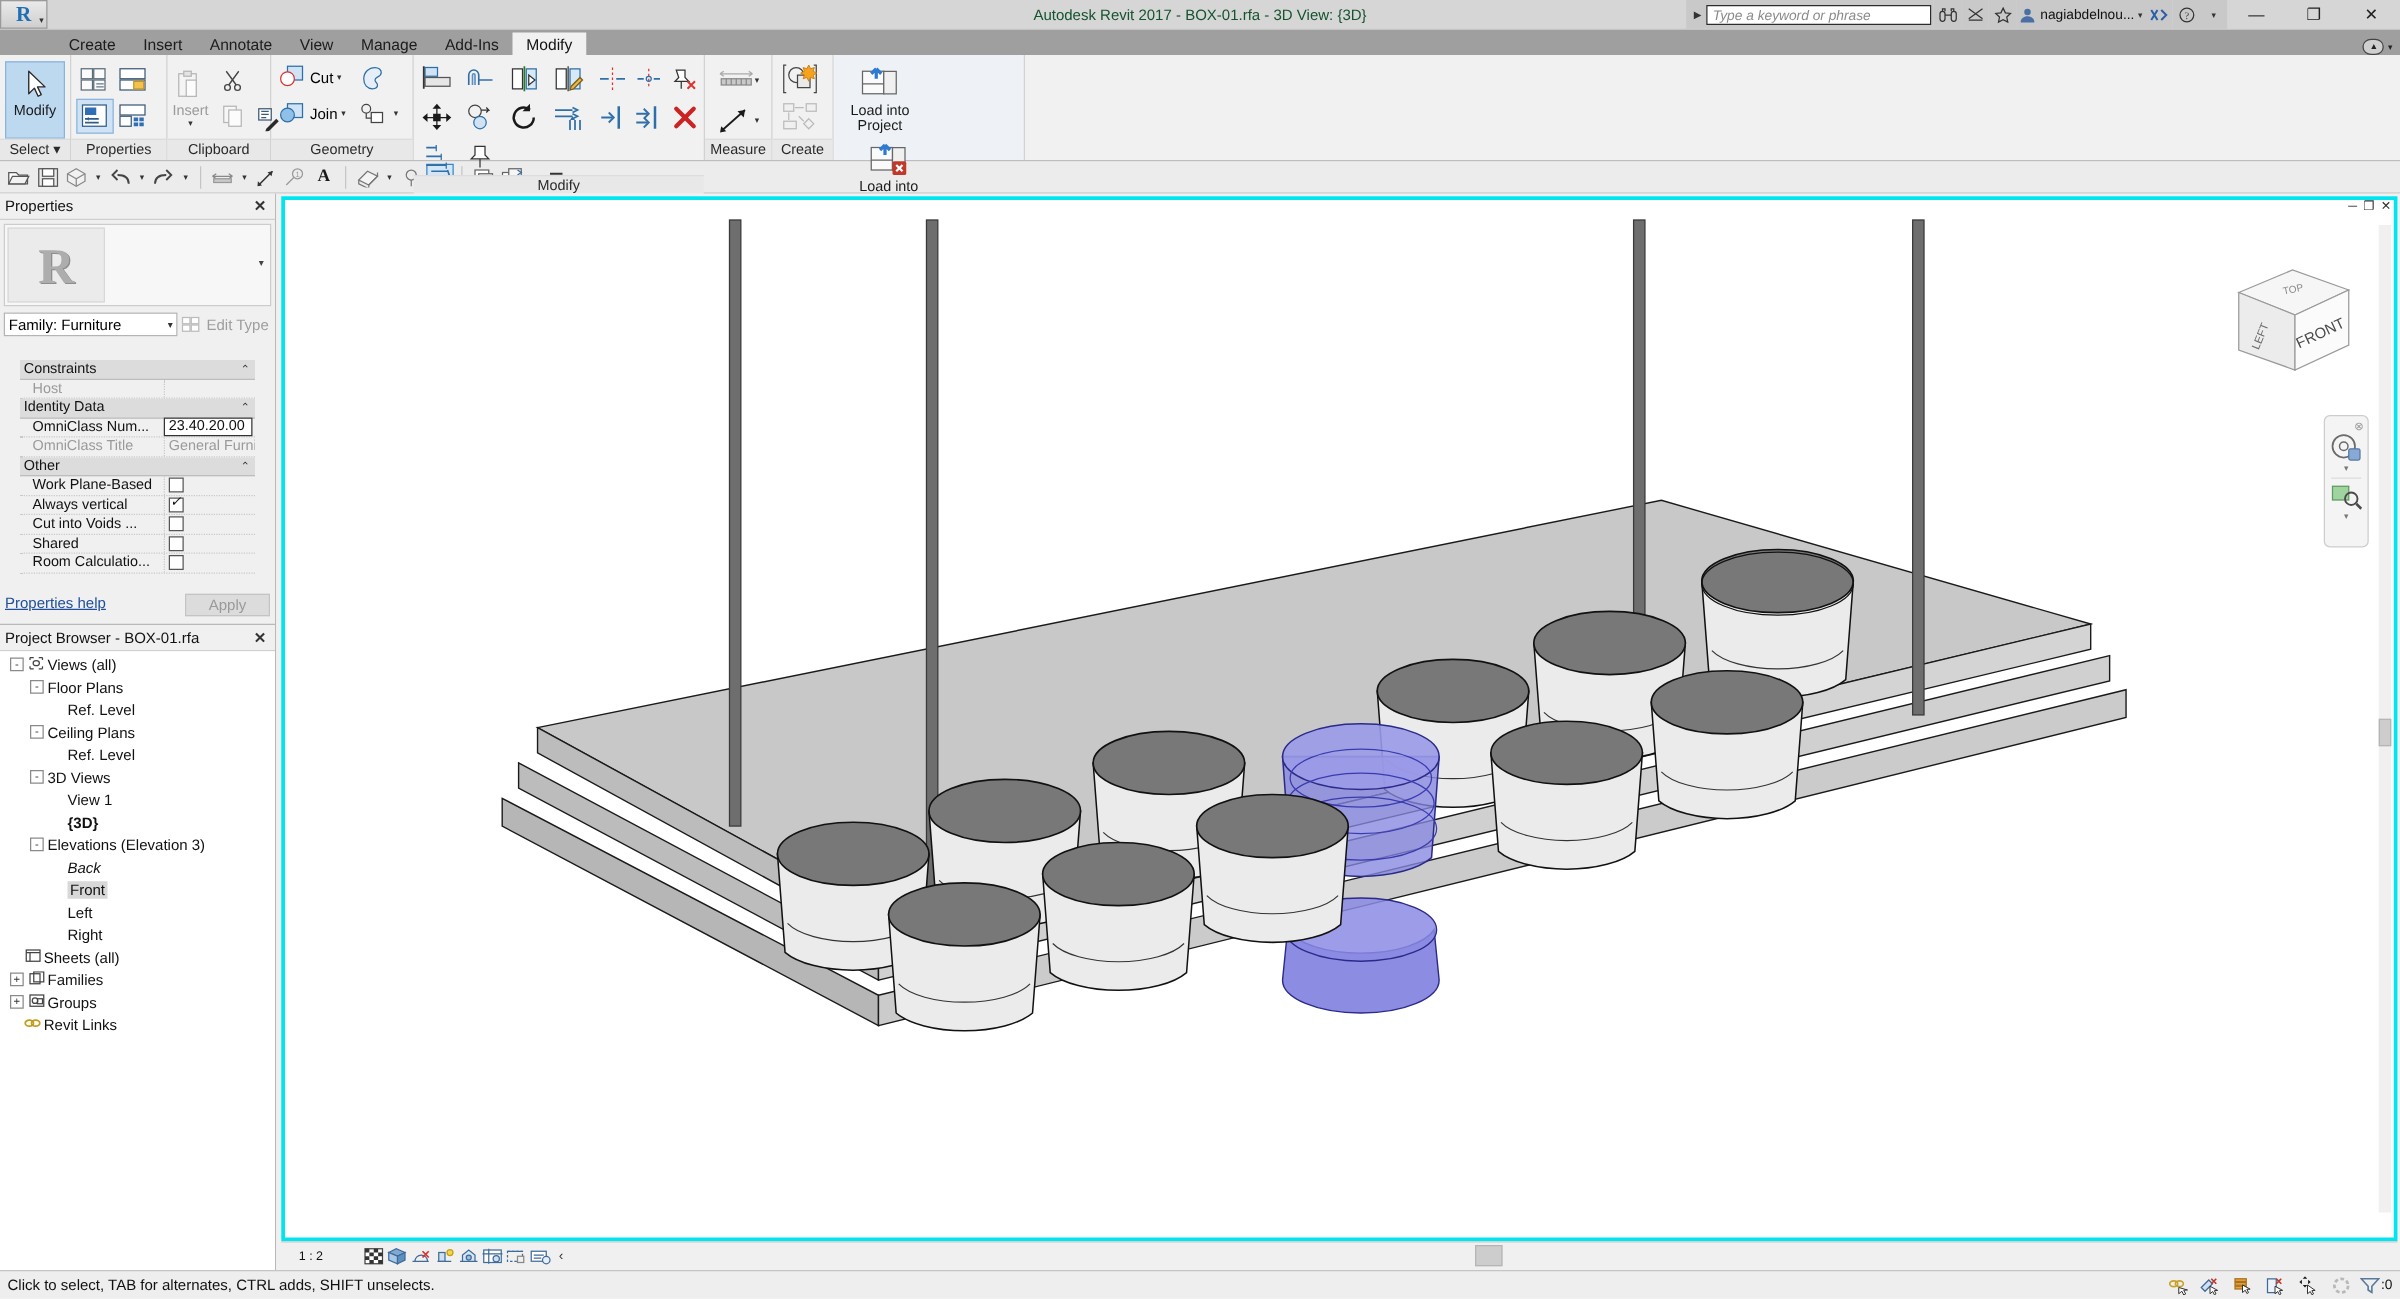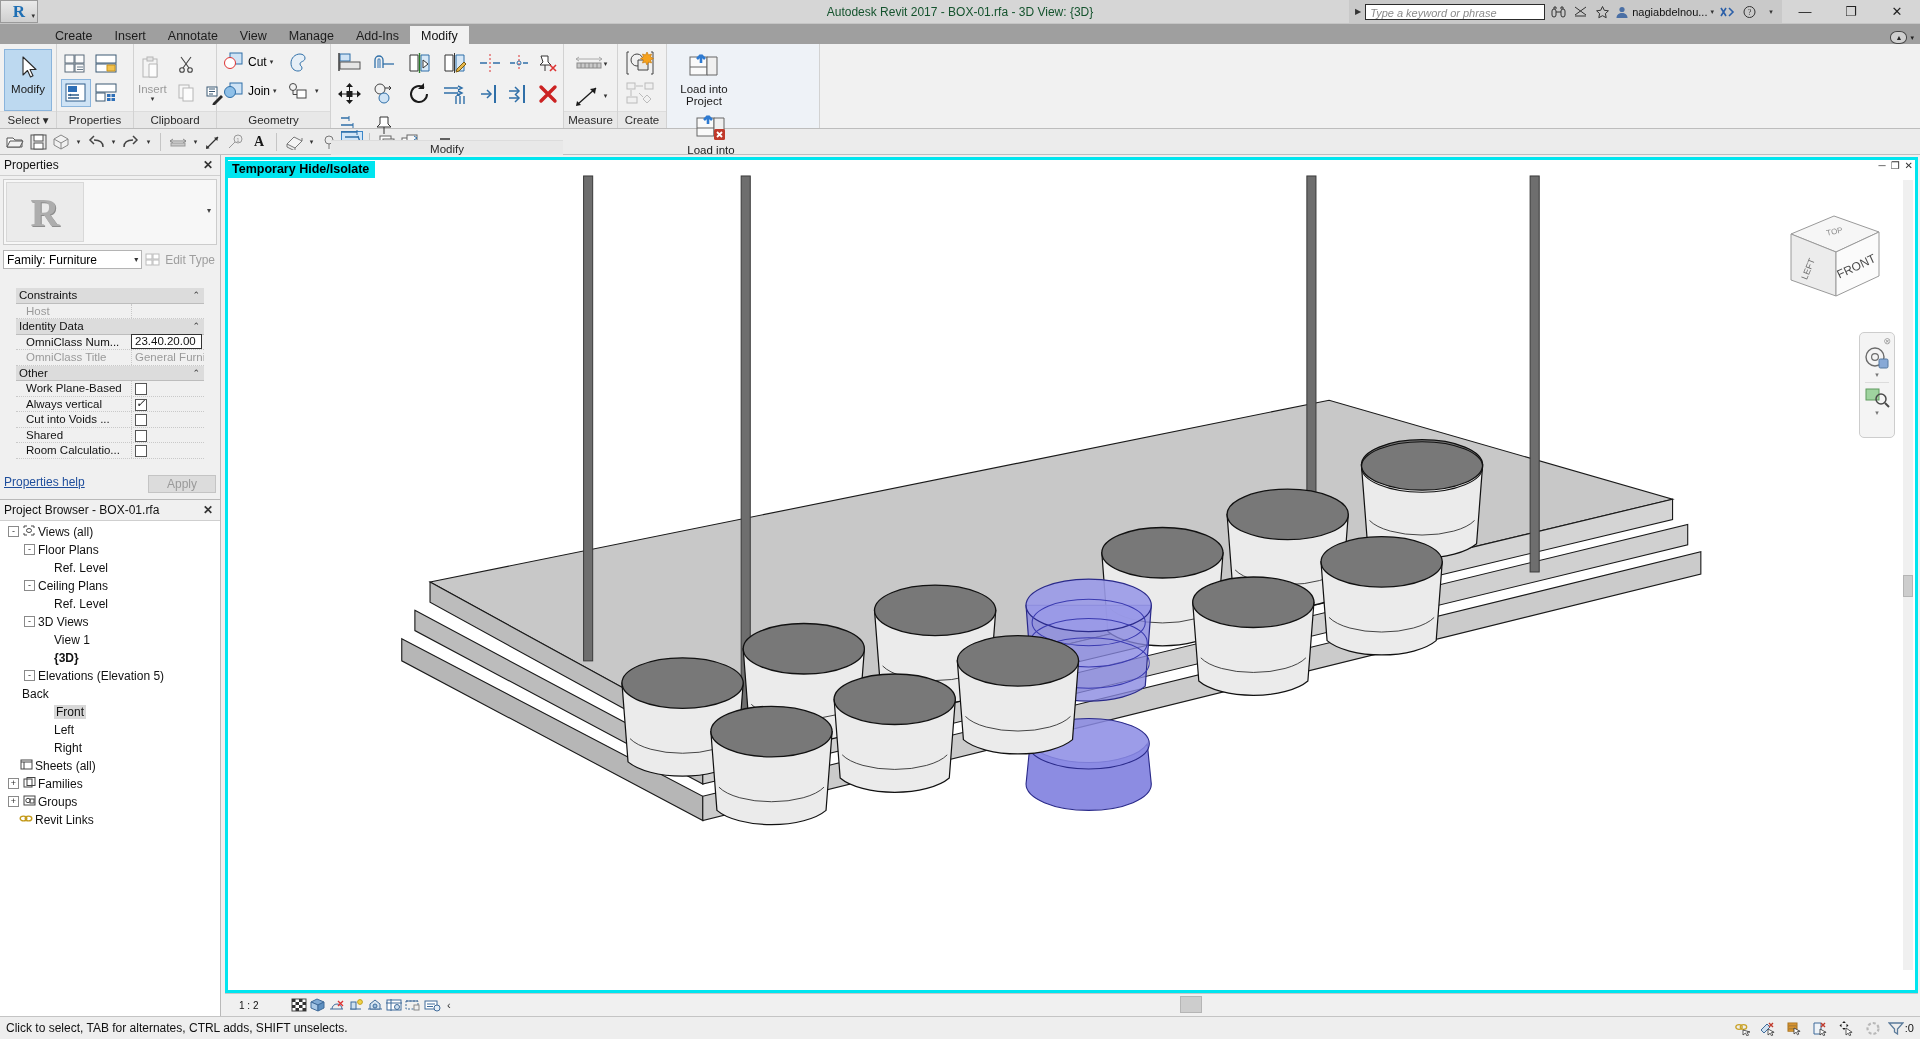--- a/index.html
+++ b/index.html
@@ -890,23 +890,23 @@
           </div>
           <div class="tnode" style="padding-left:54px;">
             <span class="tlabel">View 1</span>
           </div>
           <div class="tnode" style="padding-left:54px;">
             <span class="tlabel bold">{3D}</span>
           </div>
 
           <div class="tnode" style="padding-left:24px;">
             <span class="tog">-</span>
-            <span class="tlabel">Elevations (Elevation 5)</span>
-          </div>
-          <div class="tnode" style="padding-left:22px;">
+            <span class="tlabel">Elevations (Elevation 3)</span>
+          </div>
+          <div class="tnode" style="padding-left:54px;font-style:italic;">
             <span class="tlabel">Back</span>
           </div>
           <div class="tnode" style="padding-left:54px;">
             <span class="tlabel hl">Front</span>
           </div>
           <div class="tnode" style="padding-left:54px;">
             <span class="tlabel">Left</span>
           </div>
           <div class="tnode" style="padding-left:54px;">
             <span class="tlabel">Right</span>
@@ -950,23 +950,20 @@
             <span class="tlabel">Revit Links</span>
           </div>
 
         </div>
       </div>
     </div>
 
     <div class="viewwrap">
       <div class="viewframe">
 
-        <div class="vf-topbar">
-          <div class="hide-iso">Temporary Hide/Isolate</div>
-        </div>
 
         <div class="vf-wincontrols">
           <span>─</span>
           <span>❐</span>
           <span>✕</span>
         </div>
 
         <div class="canvas">
           <svg width="100%" height="100%" viewBox="0 0 1670 810" preserveAspectRatio="xMidYMid meet">
             <defs>

